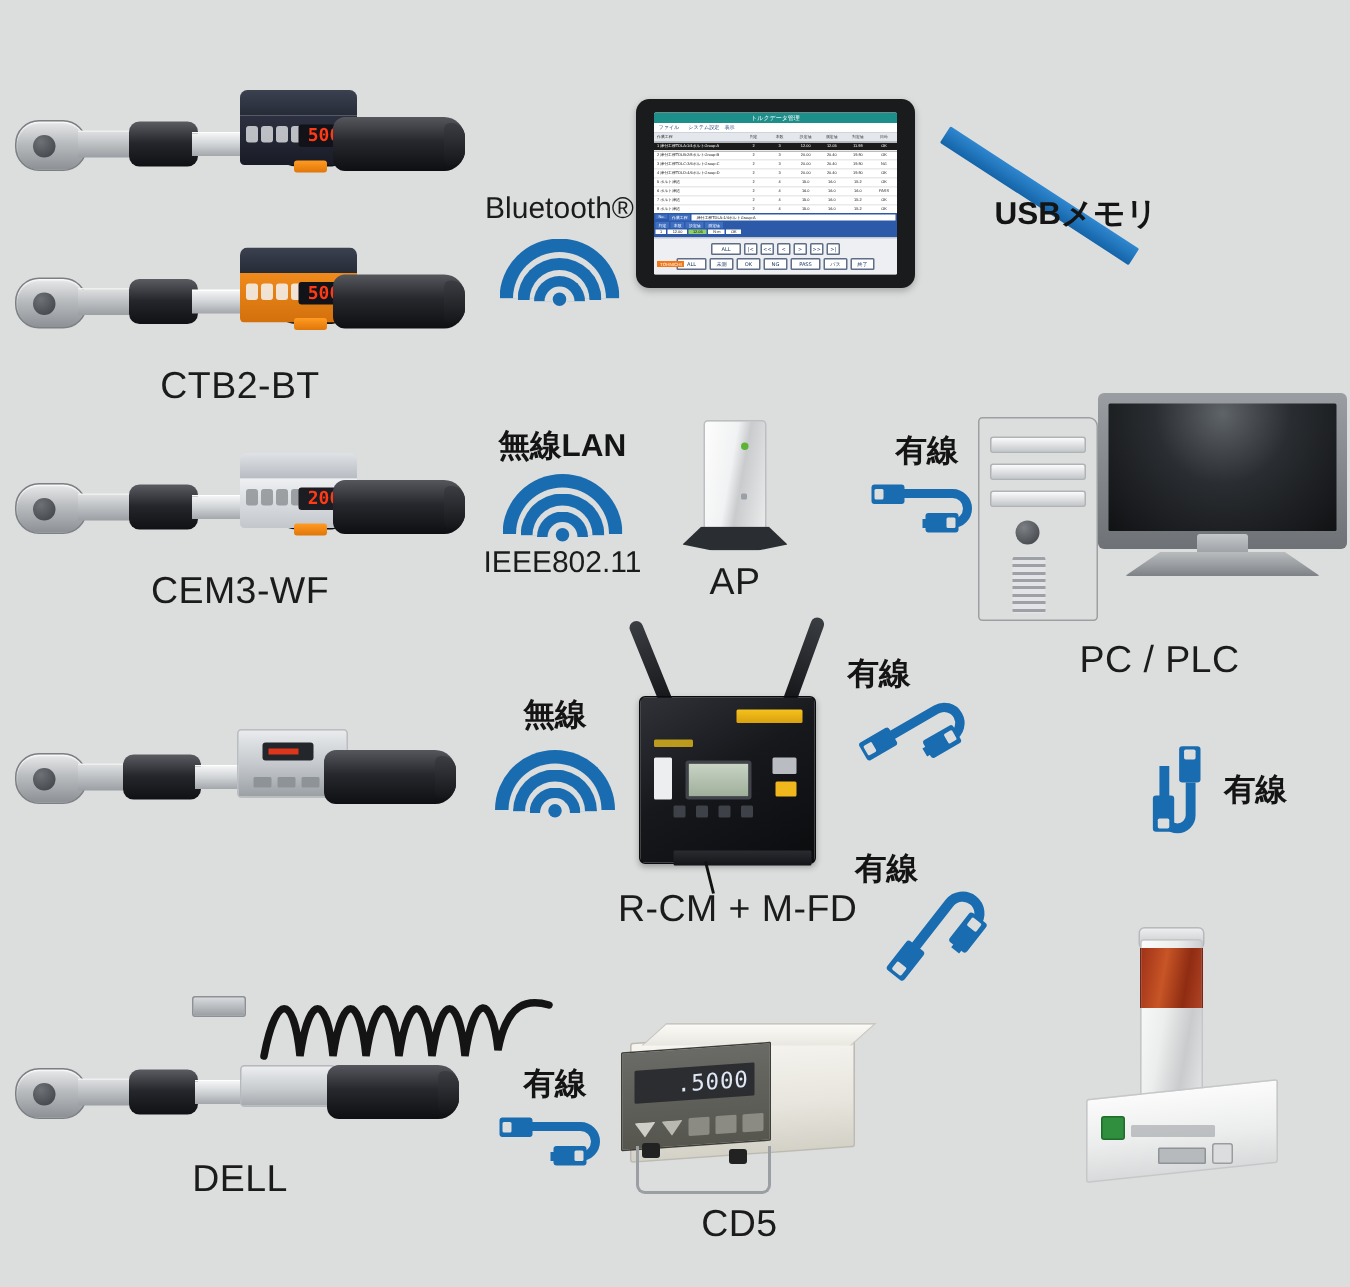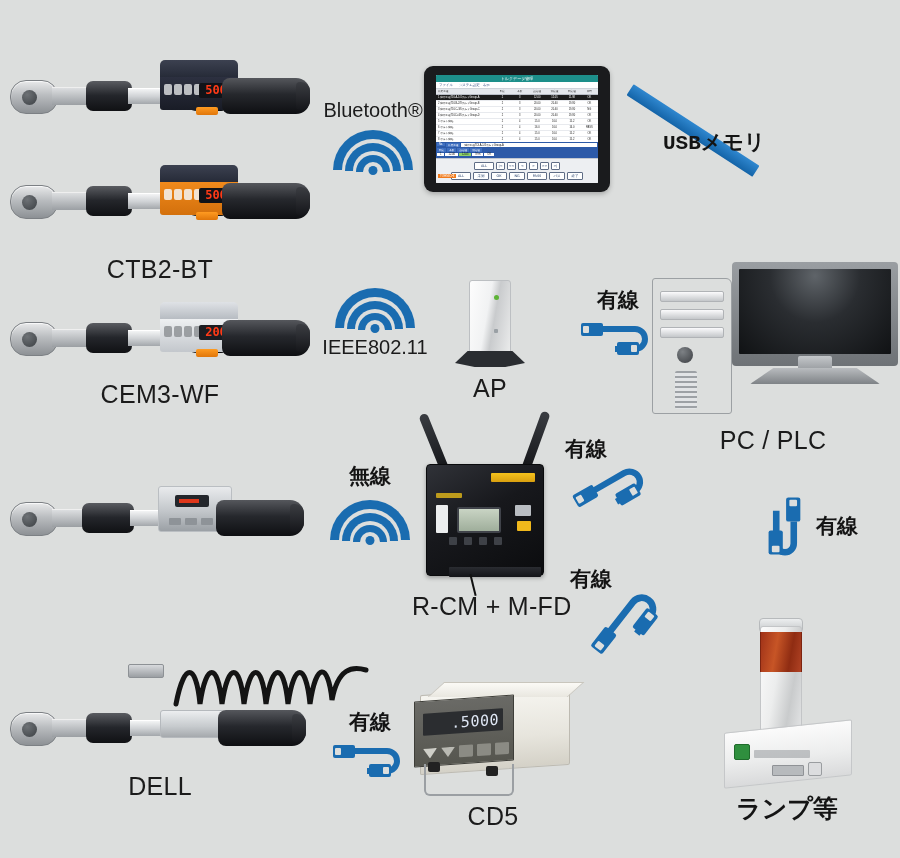--- a/index.html
+++ b/index.html
@@ -23,21 +23,21 @@
 
   .label {
     text-align: center;
     color: #1b1b1b;
     font-size: 25px;
     letter-spacing: 0.3px;
     white-space: nowrap;
     font-weight: 400;
   }
   .label-jp {
-    font-family: Liberation Mono, monospace;
+    font-family: Liberation Sans, sans-serif;
     font-size: 21px;
     color: #141414;
     white-space: nowrap;
     text-align: center;
     font-weight: 600;
   }
   .label-sm {
     font-size: 20px;
     color: #1b1b1b;
     white-space: nowrap;
@@ -536,24 +536,24 @@
               <i></i>
               <i></i>
               <i></i>
             </div>
           <div class="hu-screen">500</div>
         </div>
       </div>
       <div class="w-btn-orange"></div>
       <div class="w-grip2"></div>
     </div>
-    <div class="label" style="width:300px; margin-top:18px;">CTB2-BT</div>
-  </div>
-
-  <div class="node" style="left:318px; top:99px; width:110px;">
+    <div class="label" style="width:300px; margin-top:6px;">CTB2-BT</div>
+  </div>
+
+  <div class="node" style="left:318px; top:128px; width:110px;">
     <div class="label-sm">Bluetooth®</div>
     <div class="wifi" style="margin:8px auto 0;">
       <span class="arc a1"></span>
         <span class="arc a2"></span>
         <span class="arc a3"></span>
         <span class="dot"></span>
     </div>
   </div>
 
   <div class="node" style="left:424px; top:66px;">
@@ -718,20 +718,21 @@
           <div class="hu-screen">200</div>
         </div>
       </div>
       <div class="w-btn-orange"></div>
       <div class="w-grip2"></div>
     </div>
     <div class="label" style="width:300px; margin-top:6px;">CEM3-WF</div>
   </div>
 
   <div class="node" style="left:315px; top:283px; width:120px;">
+    <div class="label-jp">無線LAN</div>
     <div class="wifi" style="margin:5px auto 2px;">
       <span class="arc a1"></span>
         <span class="arc a2"></span>
         <span class="arc a3"></span>
         <span class="dot"></span>
     </div>
     <div class="label-sm">IEEE802.11</div>
   </div>
 
   <div class="node" style="left:455px; top:280px;">
@@ -911,16 +912,15 @@
     <div class="lamp-wrap">
       <div class="lamp-cap"></div>
       <div class="lamp-col"></div>
       <div class="lamp-red"></div>
       <div class="lamp-base"></div>
       <div class="lamp-label"></div>
       <div class="lamp-green"></div>
       <div class="lamp-port"></div>
       <div class="lamp-port2"></div>
     </div>
-    <div class="label-jp" style="width:150px; margin-top:6px; font-size:25px;">ランプ等</div>
   </div>
 
 </div>
 
 </body></html>

